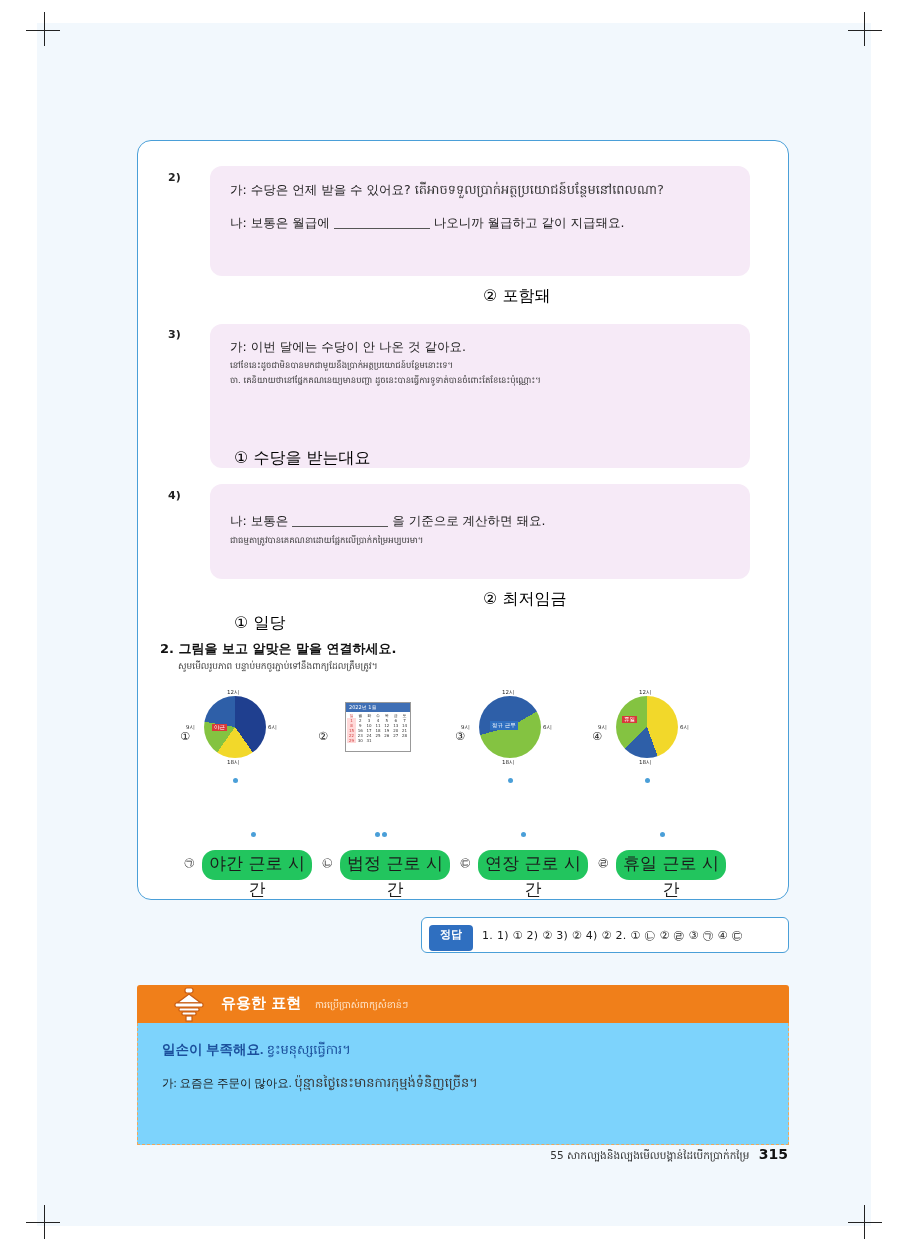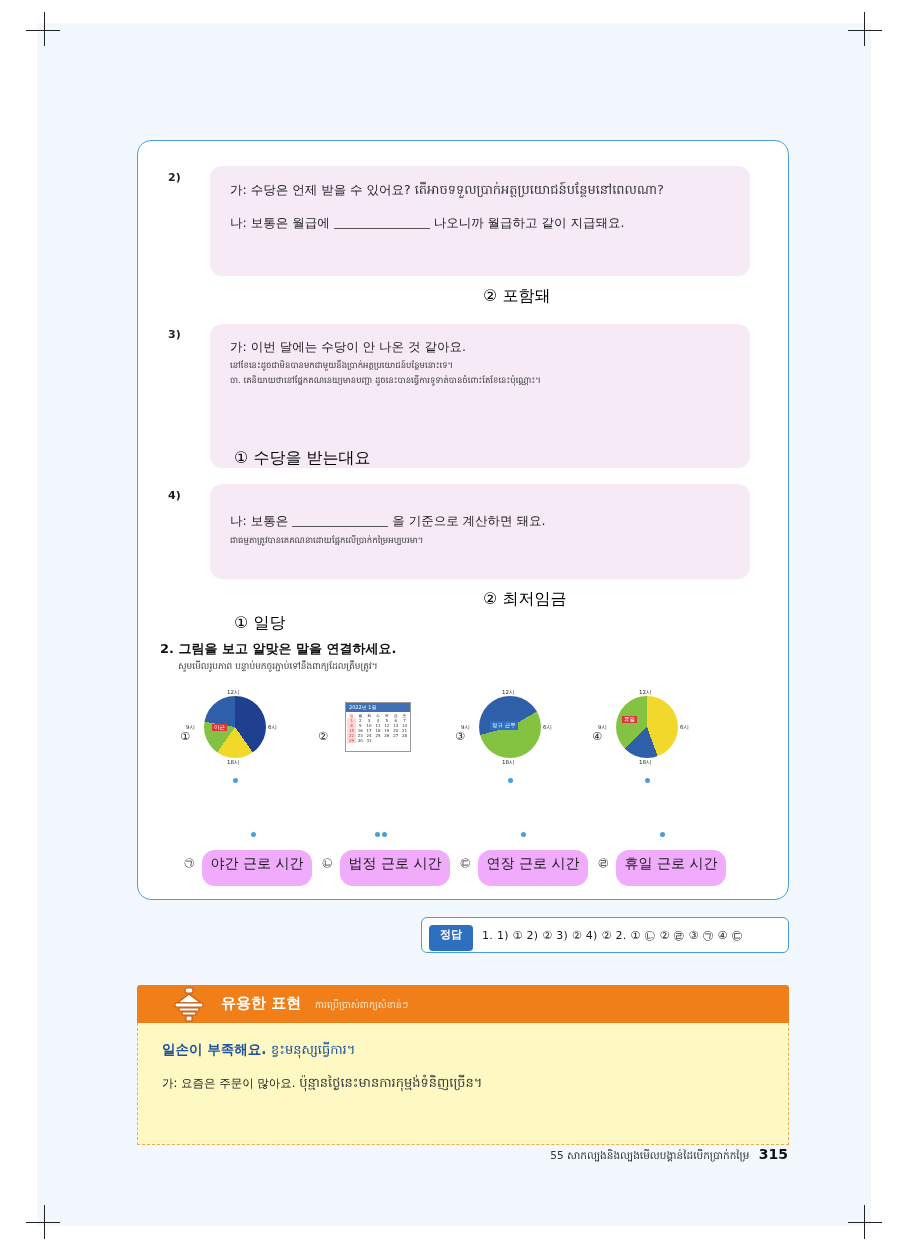--- a/index.html
+++ b/index.html
@@ -51,22 +51,22 @@
   .sec2-sub{
     position:absolute;left:178px;top:660px;font-size:9px;color:#3a3a3a;
   }
   .pic-row{position:absolute;left:170px;top:690px;width:600px;height:110px;}
   .pic-label{position:absolute;font-size:11px;color:#1b1b1b;}
   .dot{
     position:absolute;width:5px;height:5px;border-radius:50%;background:#4a9fd8;
   }
   .ansrow{position:absolute;left:170px;top:850px;width:610px;height:34px;}
   .ansbtn{
-    position:absolute;background:#f0abfc;border-radius:13px;
-    height:36px;line-height:26px;text-align:center;font-size:14px;color:#1b1b1b;
+    position:absolute;background:#22c55e;border-radius:13px;
+    height:30px;line-height:26px;text-align:center;font-size:17px;color:#1b1b1b;
   }
   .anslabel{position:absolute;font-size:10.5px;color:#1b1b1b;}
 
   
   .pie{position:absolute;border-radius:50%;}
   .pielab{position:absolute;font-size:5.5px;color:#222;}
   .pielab.w{color:#fff;}
 
   
   .cal{
@@ -103,22 +103,22 @@
     border-radius:3px 3px 0 0;
   }
   .ue-head-title{
     position:absolute;left:84px;top:9px;font-size:15px;font-weight:700;color:#fff;
   }
   .ue-head-sub{
     position:absolute;left:178px;top:14px;font-size:9.5px;color:#ffe6cc;
   }
   .ue-body{
     position:absolute;left:0;top:38px;width:652px;height:122px;
-    border:1px dashed #f0a85a;border-top:none;background:#fef9c3;
-    box-sizing:border-box;padding:18px 24px;
+    border:1px dashed #f0a85a;border-top:none;background:#7dd3fc;
+    box-sizing:border-box;padding:18px 24px;font-family:Liberation Serif, serif;
   }
   .ue-main{font-size:13.5px;font-weight:700;color:#1b4f9c;}
   .ue-main .km-inline{font-weight:400;color:#1b4f9c;}
   .ue-q{font-size:11.5px;color:#1b1b1b;margin-top:14px;}
   .ue-a{font-size:11.5px;color:#1b4f9c;margin-top:6px;}
   .ue-a b{font-weight:700;}
   
   .lamp{position:absolute;left:30px;top:2px;width:44px;height:36px;}
 
   

